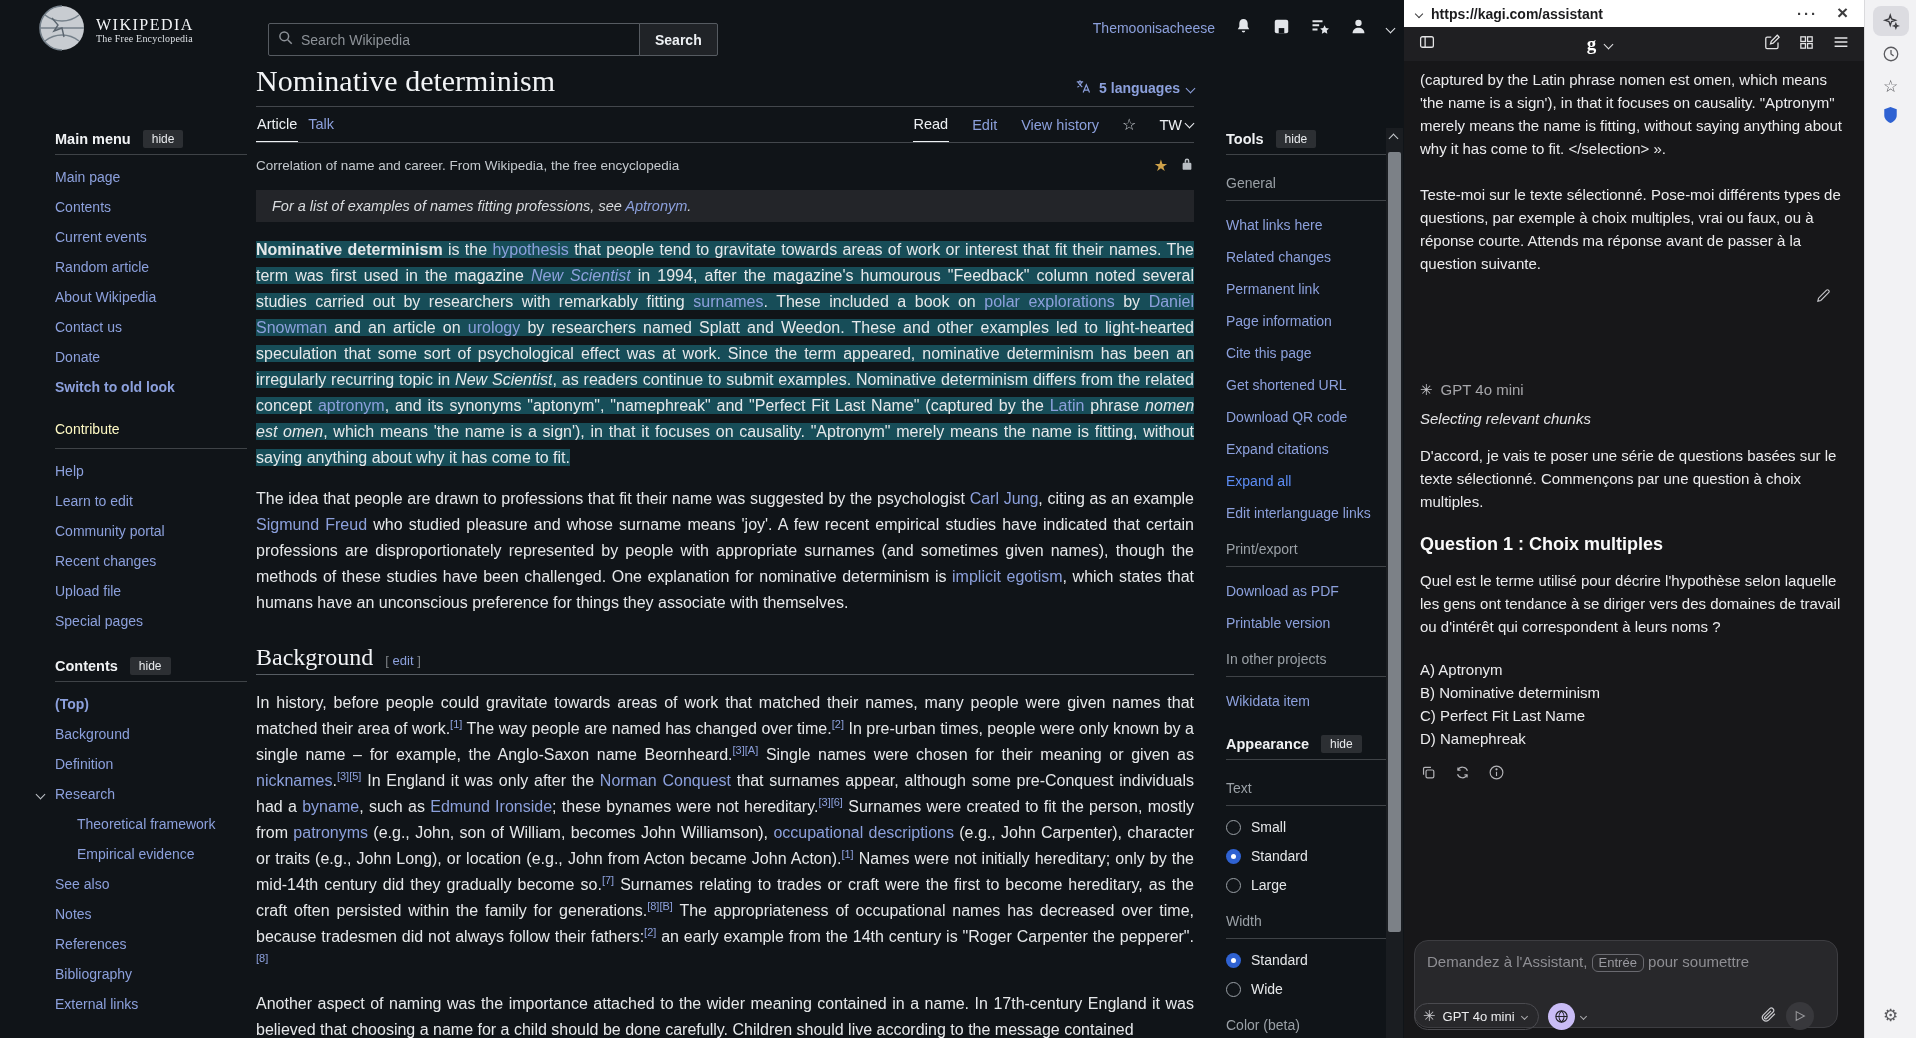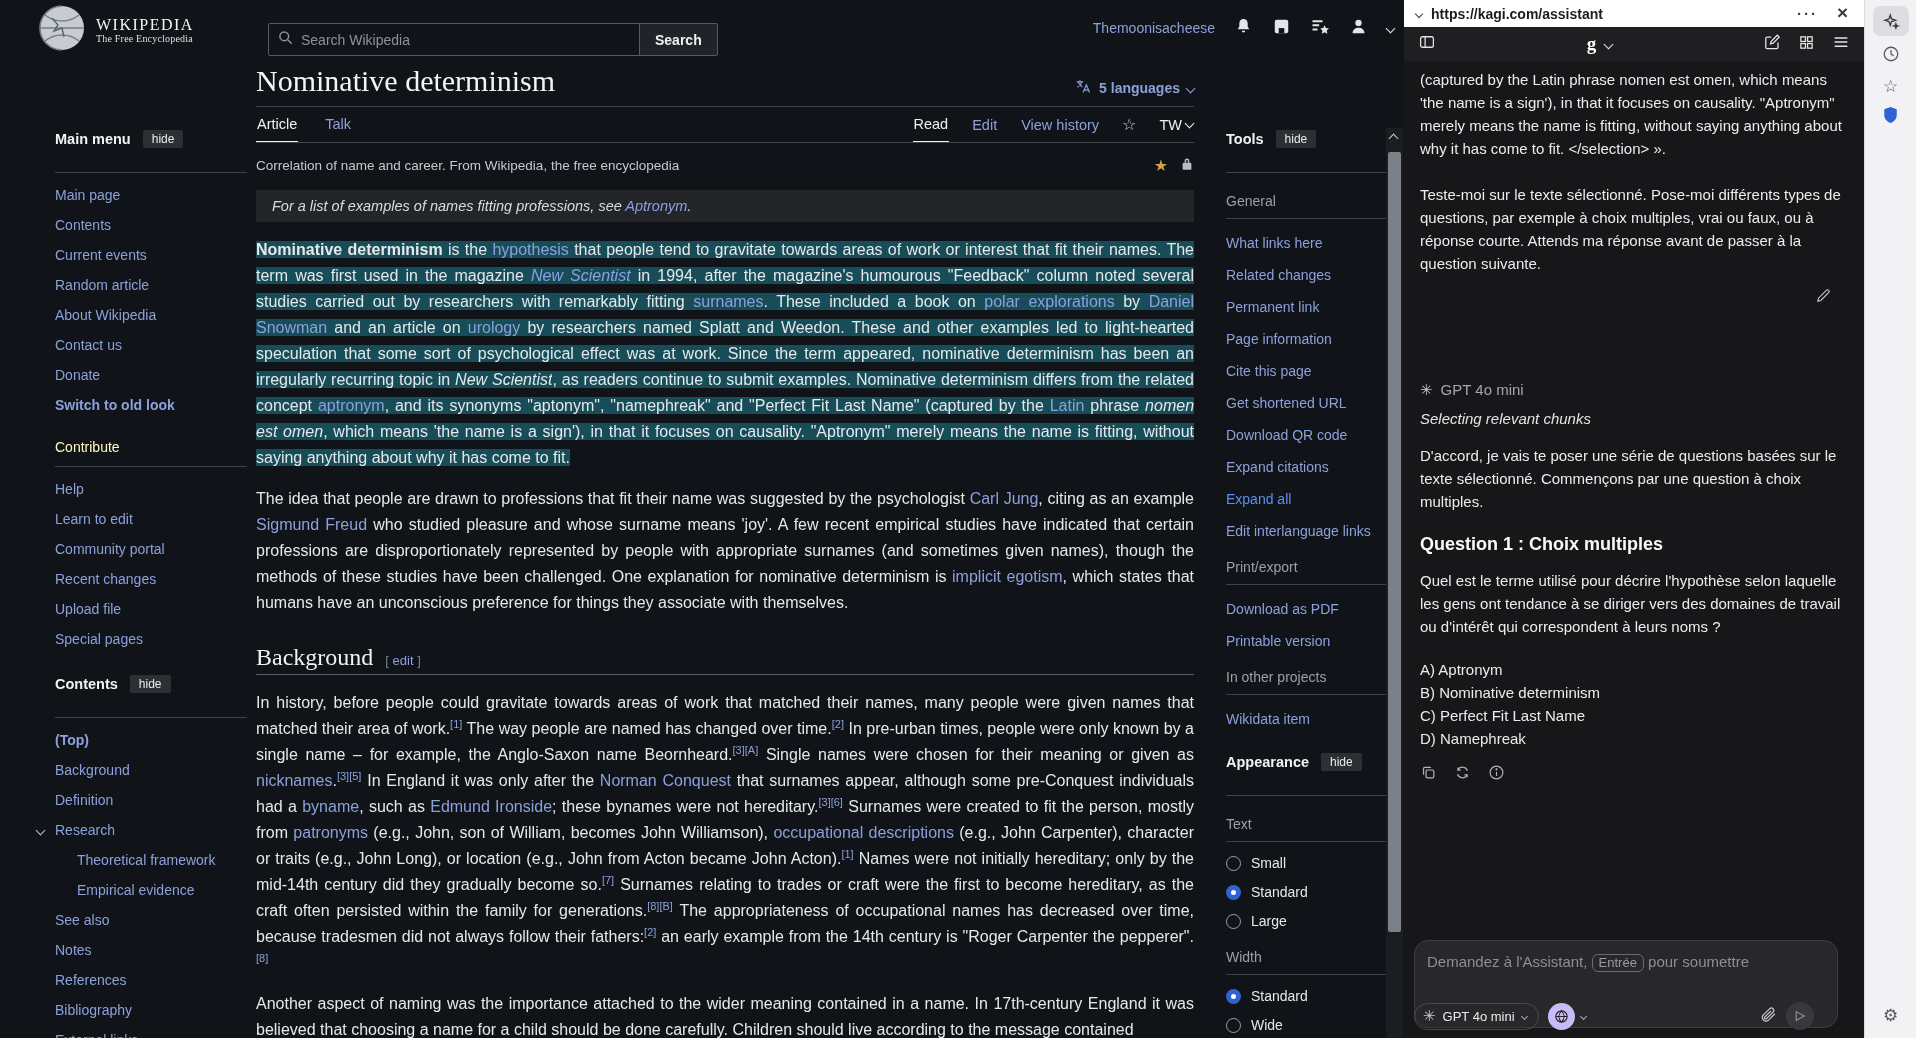--- a/index.html
+++ b/index.html
@@ -23,42 +23,42 @@
                 color:#eef1f4; font-weight:bold; font-size:14px; border-radius:0 2px 2px 0; cursor:pointer; }
   .user-area { position:absolute; right:10px; top:0; height:56px; display:flex; align-items:center; gap:19px; color:#e2e5e9; }
   .username { color:#8ca0dc; font-size:14px; text-decoration:none; }
 
   .chev { display:inline-block; width:7px; height:7px; border-right:1.6px solid currentColor;
           border-bottom:1.6px solid currentColor; transform:rotate(45deg); vertical-align:3px; }
   .chev.up { transform:rotate(225deg); vertical-align:-2px; }
 
   
   .sb { position:absolute; left:55px; top:130px; width:192px; font-size:14px; }
-  .sb-head { display:flex; align-items:center; gap:12px; padding-bottom:24px; border-bottom:1px solid #3f4347; }
+  .sb-head { display:flex; align-items:center; gap:12px; padding-bottom:6px; border-bottom:1px solid #3f4347; }
   .sb-head .hd { font-weight:bold; color:#f0f2f4; font-size:14.5px; }
   .hide-chip { background:#2c2f33; color:#e8eaed; font-size:12px; padding:2px 9px; border-radius:2px; cursor:pointer; }
   .sb ul { list-style:none; margin-top:4px; }
   .sb li { margin:14px 0; }
   .sb a { color:#8ca0dc; text-decoration:none; cursor:pointer; }
   .sb .bold a { font-weight:bold; }
   .sb-sub-head { color:#fef9c3; padding-bottom:11px; border-bottom:1px solid #3f4347; margin-top:26px; }
   .toc-block { margin-top:28px; }
   .toc li.sub { margin-left:22px; }
   .toc li.top a { font-weight:bold; }
   .toc .exp { position:relative; }
   .toc .exp .chev { position:absolute; left:-18px; top:5px; color:#bfc4c9; }
 
   
   .content { position:absolute; left:256px; top:64px; width:938px; }
   .title-row { display:flex; justify-content:space-between; align-items:flex-end;
                border-bottom:1px solid #43474c; padding-bottom:8px; }
   h1 { font-family:"Liberation Serif", serif; font-weight:normal; font-size:30px; color:#f2f4f6; }
   .lang-btn { display:flex; align-items:center; gap:7px; color:#8ca0dc; font-weight:bold; font-size:14px; cursor:pointer; }
   .tabs-row { display:flex; justify-content:space-between; border-bottom:1px solid #43474c; font-size:14.5px; }
-  .tabset { display:flex; gap:26px; }
+  .tabset { display:flex; gap:9px; }
   .tab { padding:9px 1px; color:#8ca0dc; cursor:pointer; }
   .tab.active { color:#eef1f4; border-bottom:1.5px solid #eef1f4; }
   .viewset { display:flex; gap:22px; align-items:center; }
   .viewset .glyph { font-size:16px; color:#c9ced3; }
   .subtitle-row { display:flex; justify-content:space-between; align-items:center; margin-top:13px;
                   font-size:13.5px; color:#c4c9ce; }
   .subtitle-icons { display:flex; gap:12px; align-items:center; }
   .gold { color:#cfa24a; font-size:16px; }
   .hatnote { margin-top:15px; background:#232529; padding:8px 16px; font-style:italic; font-size:14.5px; color:#d9dcdf; }
   .content p { margin-top:15px; font-size:16px; line-height:26px; text-align:justify; color:#e6e8ea; }

